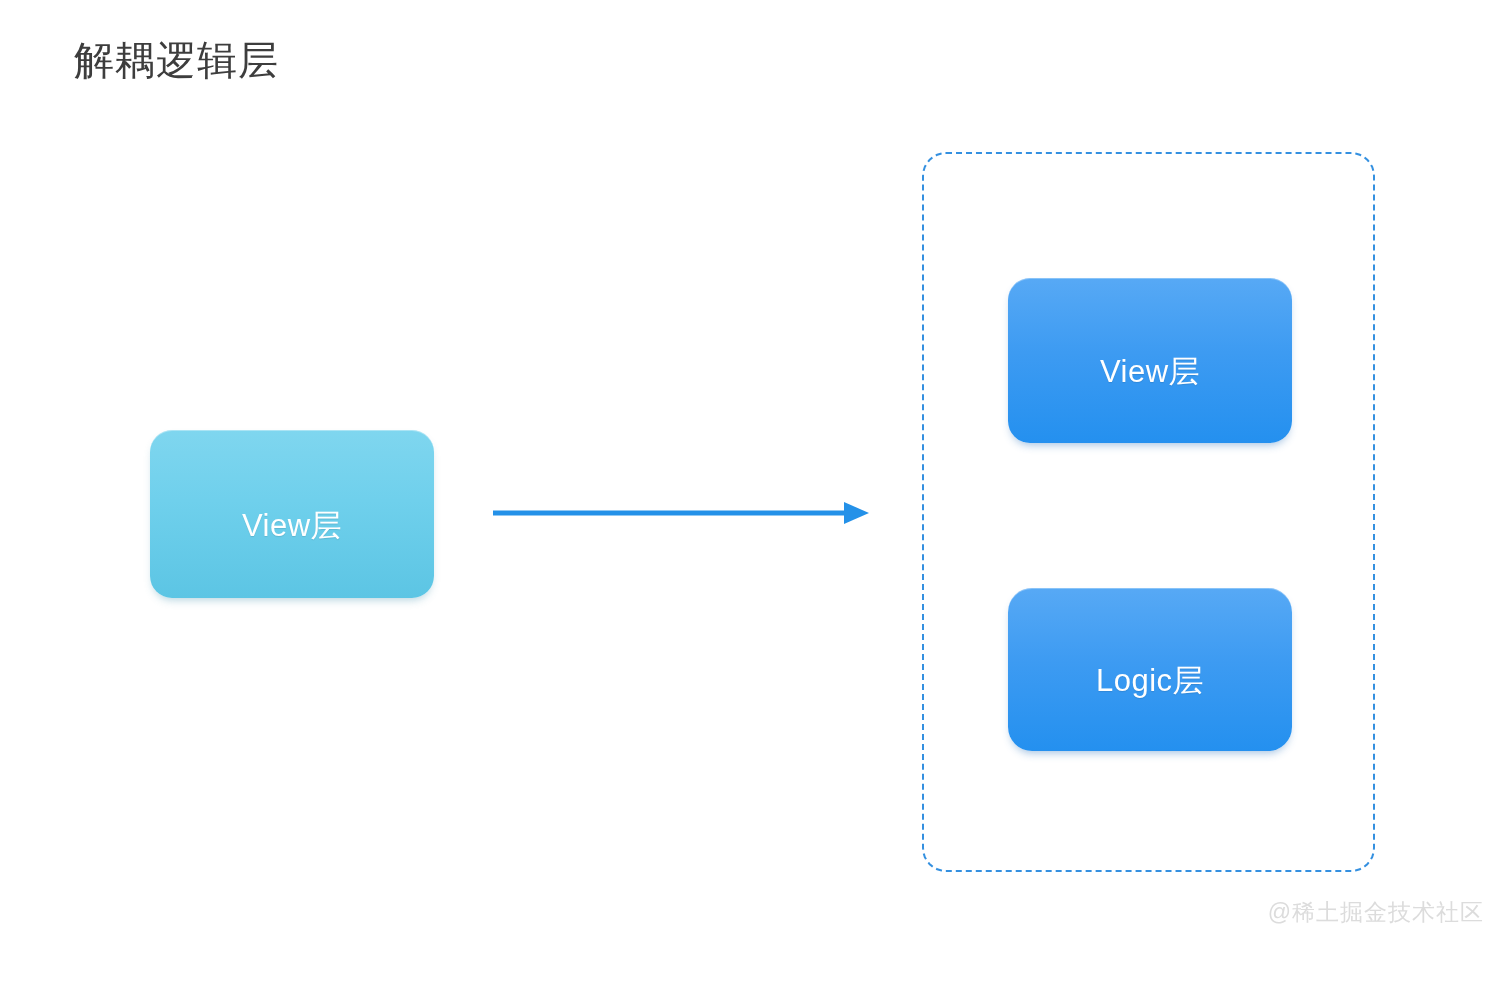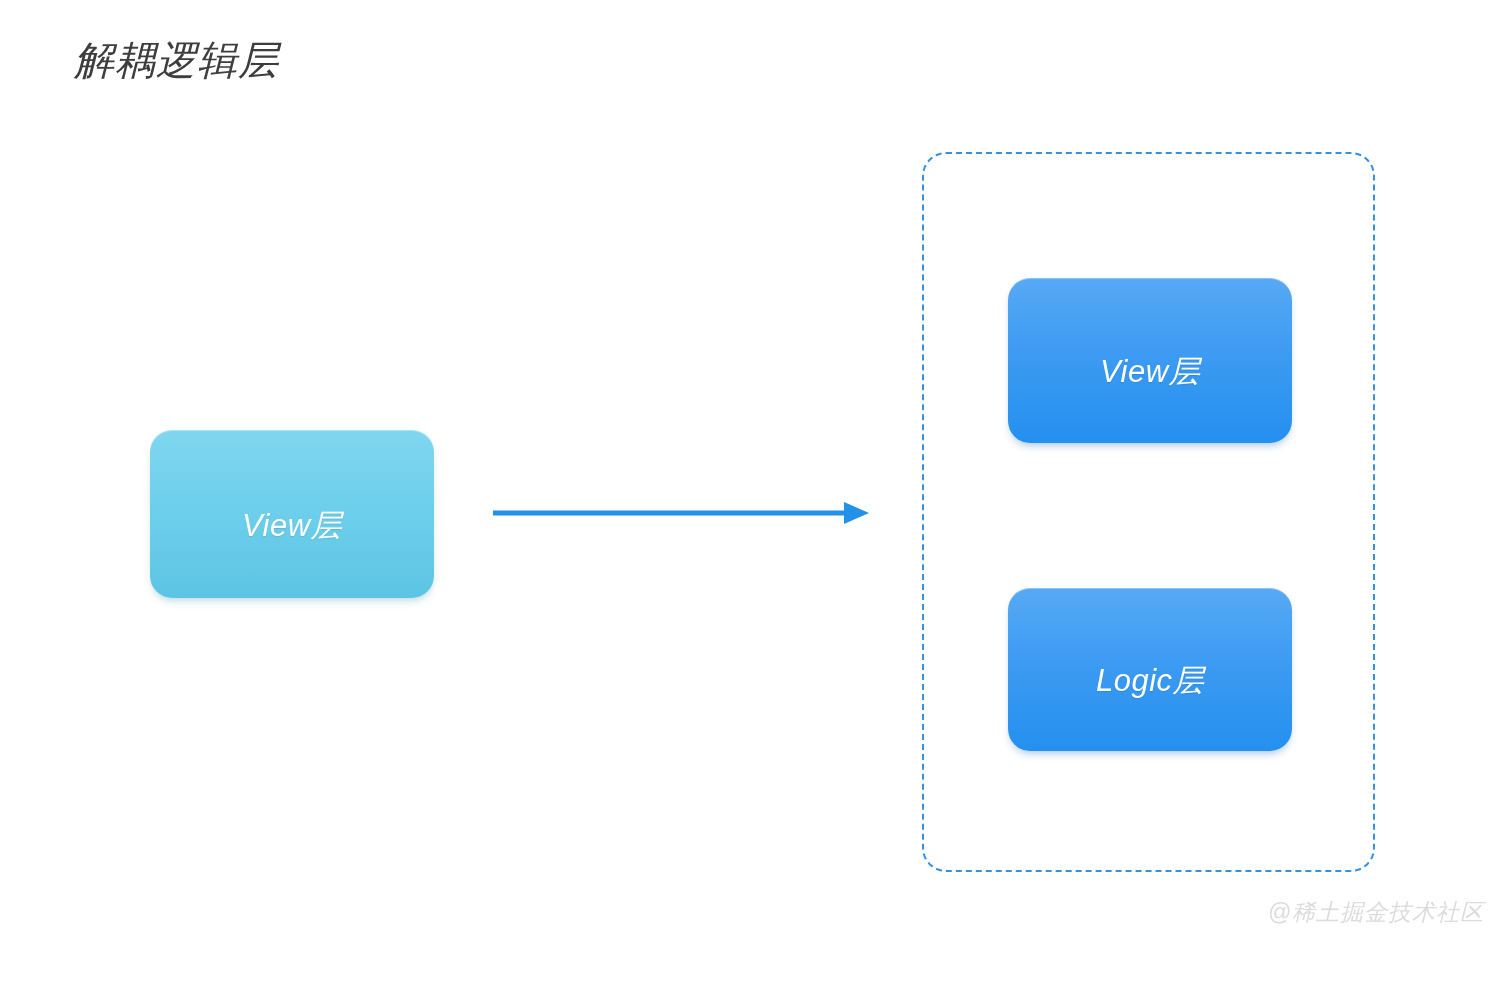--- a/index.html
+++ b/index.html
@@ -10,21 +10,20 @@
   body {
     font-family: "Liberation Sans", "DejaVu Sans", sans-serif;
   }
 
   #canvas {
     position: relative;
     width: 1512px;
     height: 960px;
     background: #ffffff;
     overflow: hidden;
-    font-style: italic;
   }
 
   
   #page-title {
     position: absolute;
     left: 74px;
     top: 34px;
     font-size: 40px;
     line-height: 52px;
     color: #3d3d3d;
@@ -74,20 +73,21 @@
                 inset 0 1px 0 rgba(255,255,255,0.30);
   }
   #node-logic-right {
     left: 1008px;
     top: 588px;
     width: 284px;
     height: 163px;
     background: linear-gradient(180deg, #57a9f5 0%, #3d9bf2 45%, #2490ef 100%);
     box-shadow: 0 5px 9px -3px rgba(50,120,190,0.45),
                 inset 0 1px 0 rgba(255,255,255,0.30);
+    border-radius: 24px;
   }
 
   
   #group-container {
     position: absolute;
     left: 922px;
     top: 152px;
     width: 453px;
     height: 720px;
     border: 2.5px dashed #3490e0;

